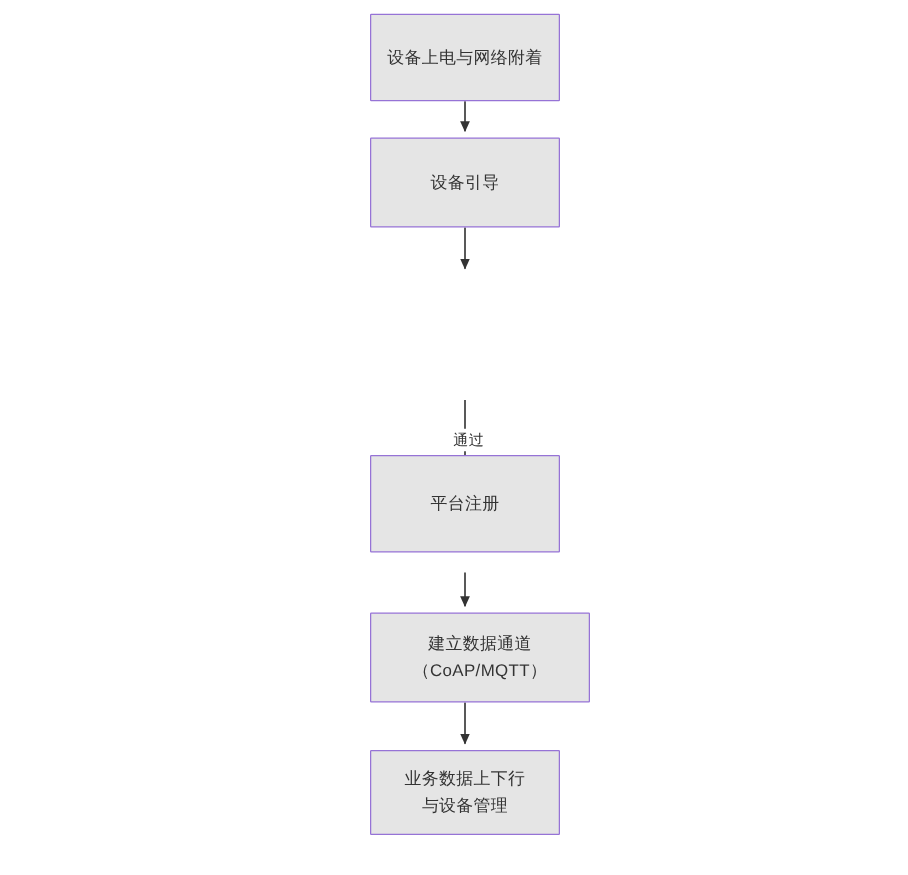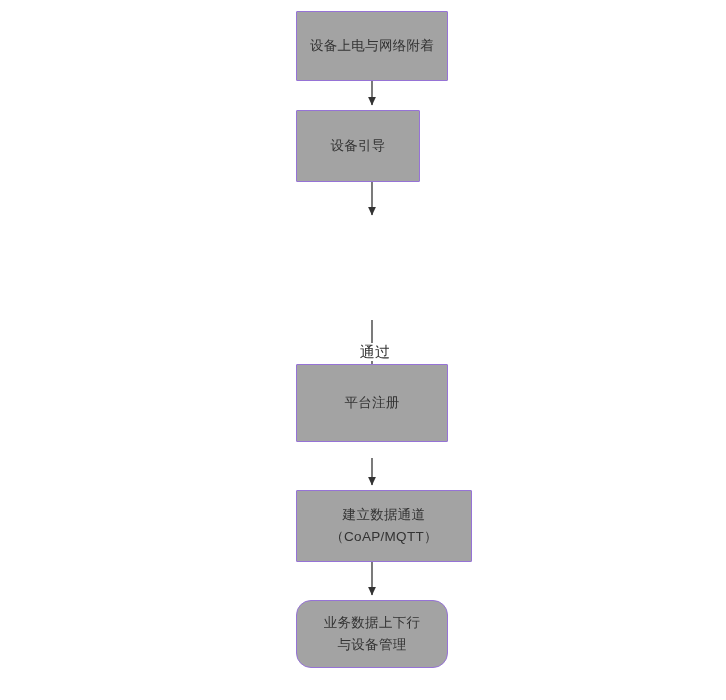--- a/index.html
+++ b/index.html
@@ -34,21 +34,21 @@
     align-items: center;
     justify-content: center;
     color: #333333;
     font-size: 13.5px;
     line-height: 22px;
     letter-spacing: 0.3px;
     text-align: center;
     white-space: nowrap;
   }
   .node.rect {
-    background: #a3a3a3;
+    background: #e5e5e5;
     border: 1.6px solid #9673d6;
     border-radius: 1px;
   }
   .node-line {
     display: block;
   }
   .diamond-wrap {
     position: absolute;
     display: flex;
     align-items: center;
@@ -68,21 +68,21 @@
     font-size: 13.5px;
     line-height: 22px;
     letter-spacing: 0.3px;
     text-align: center;
     white-space: nowrap;
   }
   .edge-label {
     position: absolute;
     background: #ffffff;
     color: #333333;
-    font-size: 15px;
+    font-size: 12px;
     line-height: 16px;
     letter-spacing: 0.3px;
     padding: 1px 3px;
     white-space: nowrap;
     text-align: center;
     z-index: 3;
   }
 </style>
 </head>
 <body>
@@ -104,34 +104,34 @@
 
     <line x1="372" y1="458" x2="372" y2="485" stroke="#333333" stroke-width="1.3" marker-end="url(#arrowhead)"></line>
 
     <line x1="372" y1="562" x2="372" y2="595" stroke="#333333" stroke-width="1.3" marker-end="url(#arrowhead)"></line>
   </svg>
 
   <div class="node rect" style="left:296px; top:11px; width:152px; height:70px;">
     <span class="node-line">设备上电与网络附着</span>
   </div>
 
-  <div class="node rect" style="left:296px; top:110px; width:124px; height:72px;">
+  <div class="node rect" style="left:296px; top:110px; width:152px; height:72px;">
     <span class="node-line">设备引导</span>
   </div>
 
 
   <div class="edge-label" style="left:353px; top:343px; width:38px;">通过</div>
 
   <div class="node rect" style="left:296px; top:364px; width:152px; height:78px;">
     <span class="node-line">平台注册</span>
   </div>
 
   <div class="node rect" style="left:296px; top:490px; width:176px; height:72px;">
     <span class="node-line">建立数据通道</span>
     <span class="node-line">（CoAP/MQTT）</span>
   </div>
 
-  <div class="node rect" style="left:296px; top:600px; width:152px; height:68px;border-radius:15px;">
+  <div class="node rect" style="left:296px; top:600px; width:152px; height:68px;">
     <span class="node-line">业务数据上下行</span>
     <span class="node-line">与设备管理</span>
   </div>
 
 </div>
 
 </body></html>

